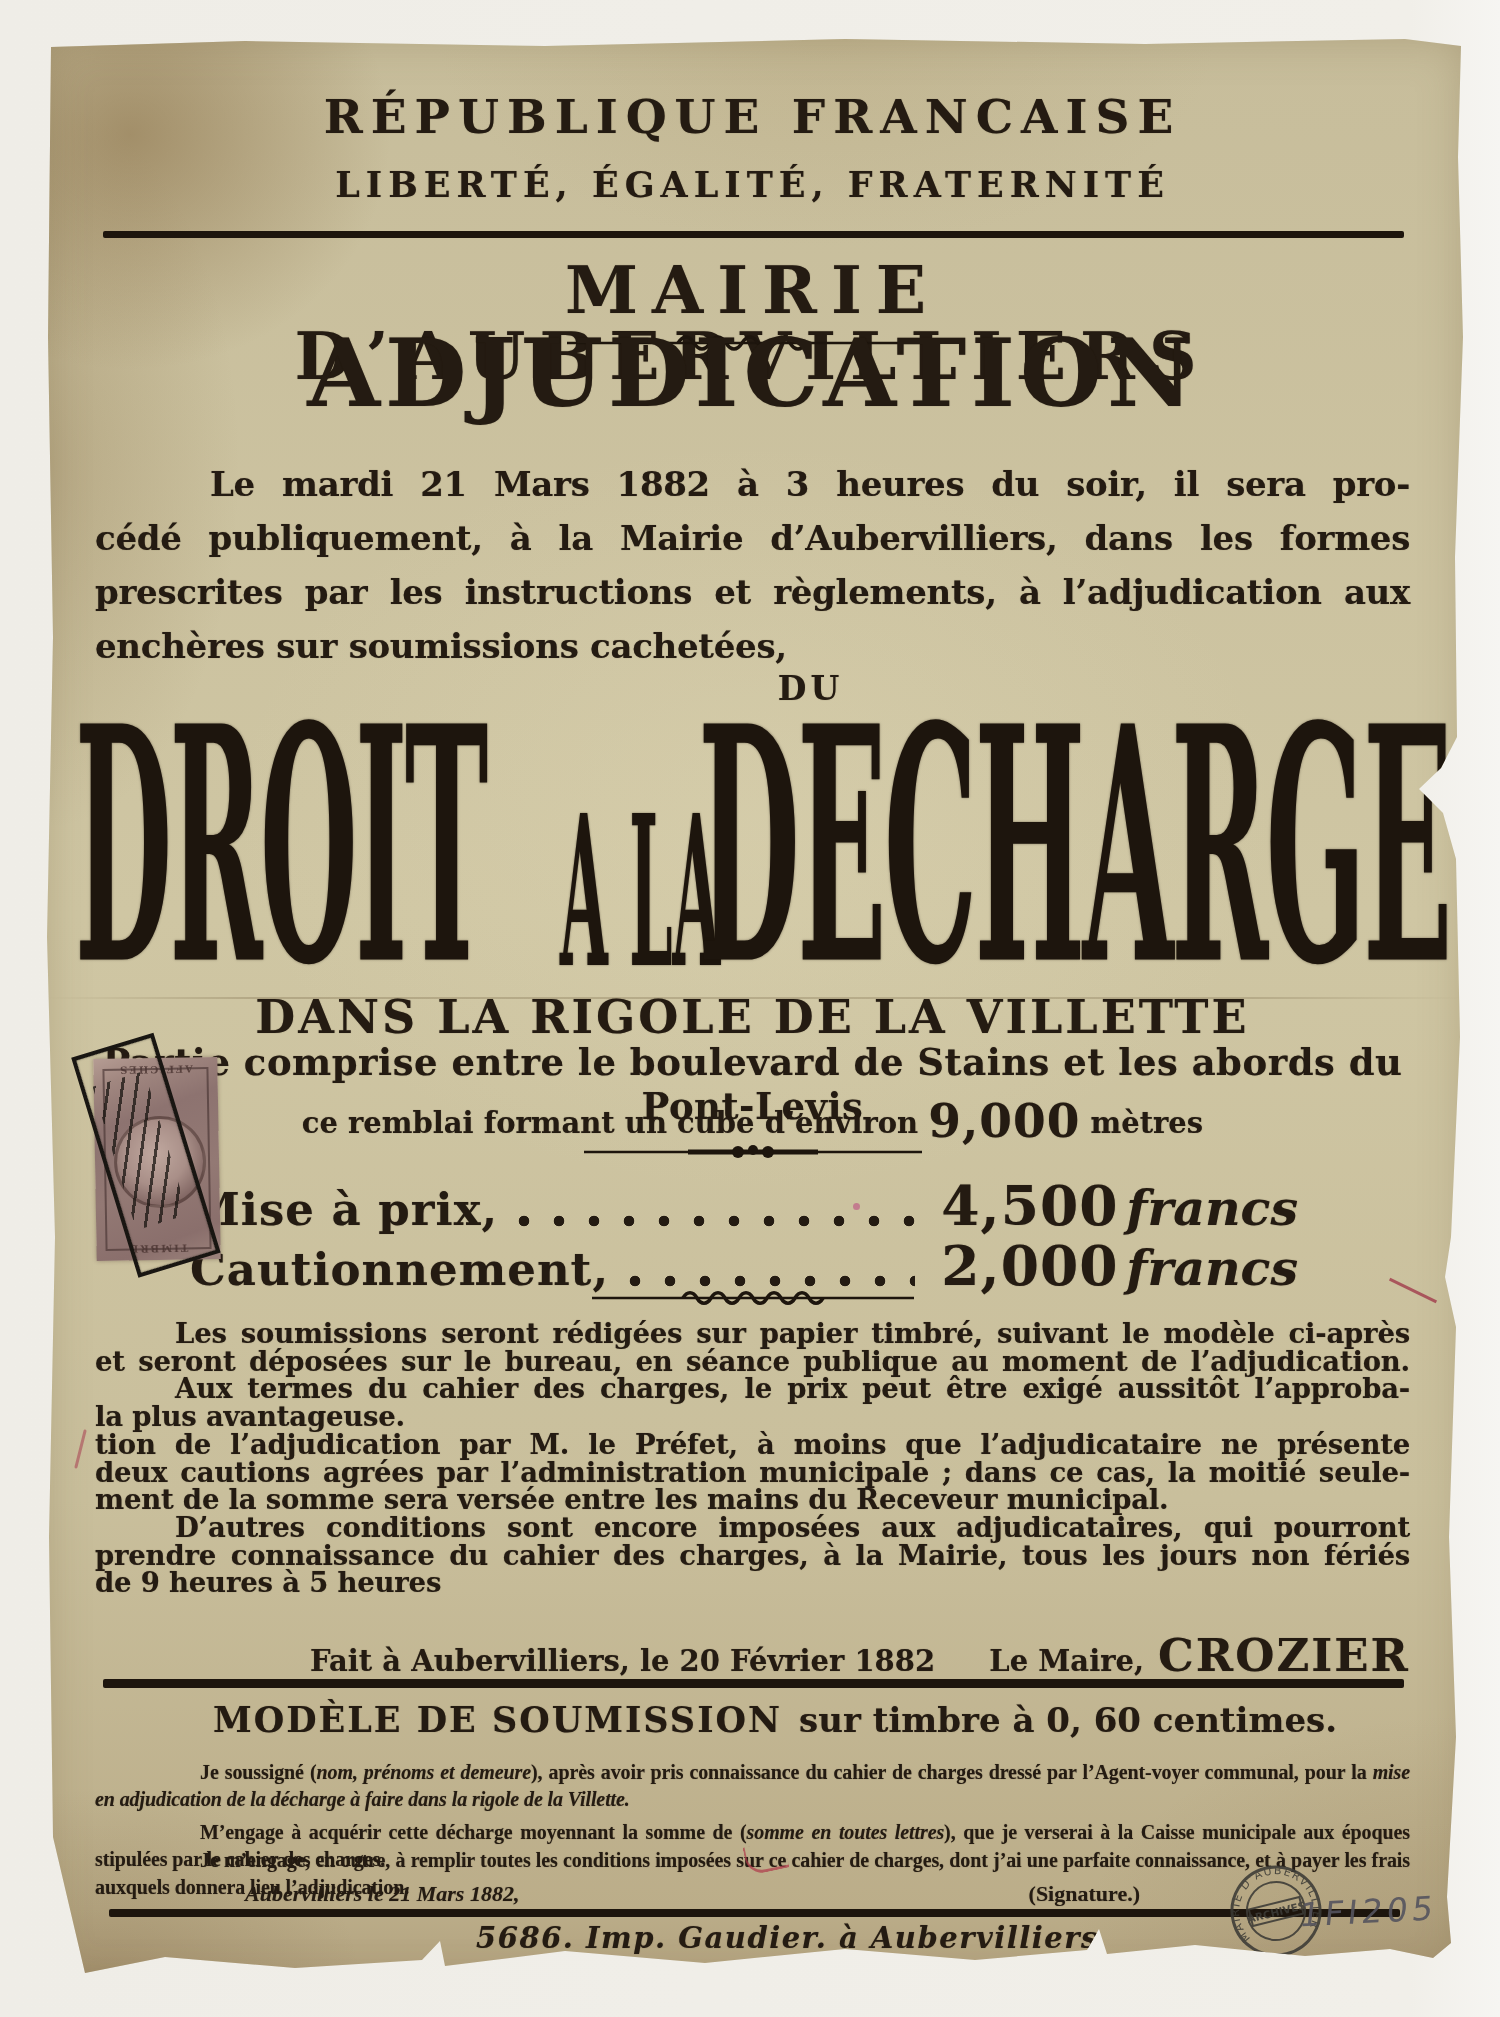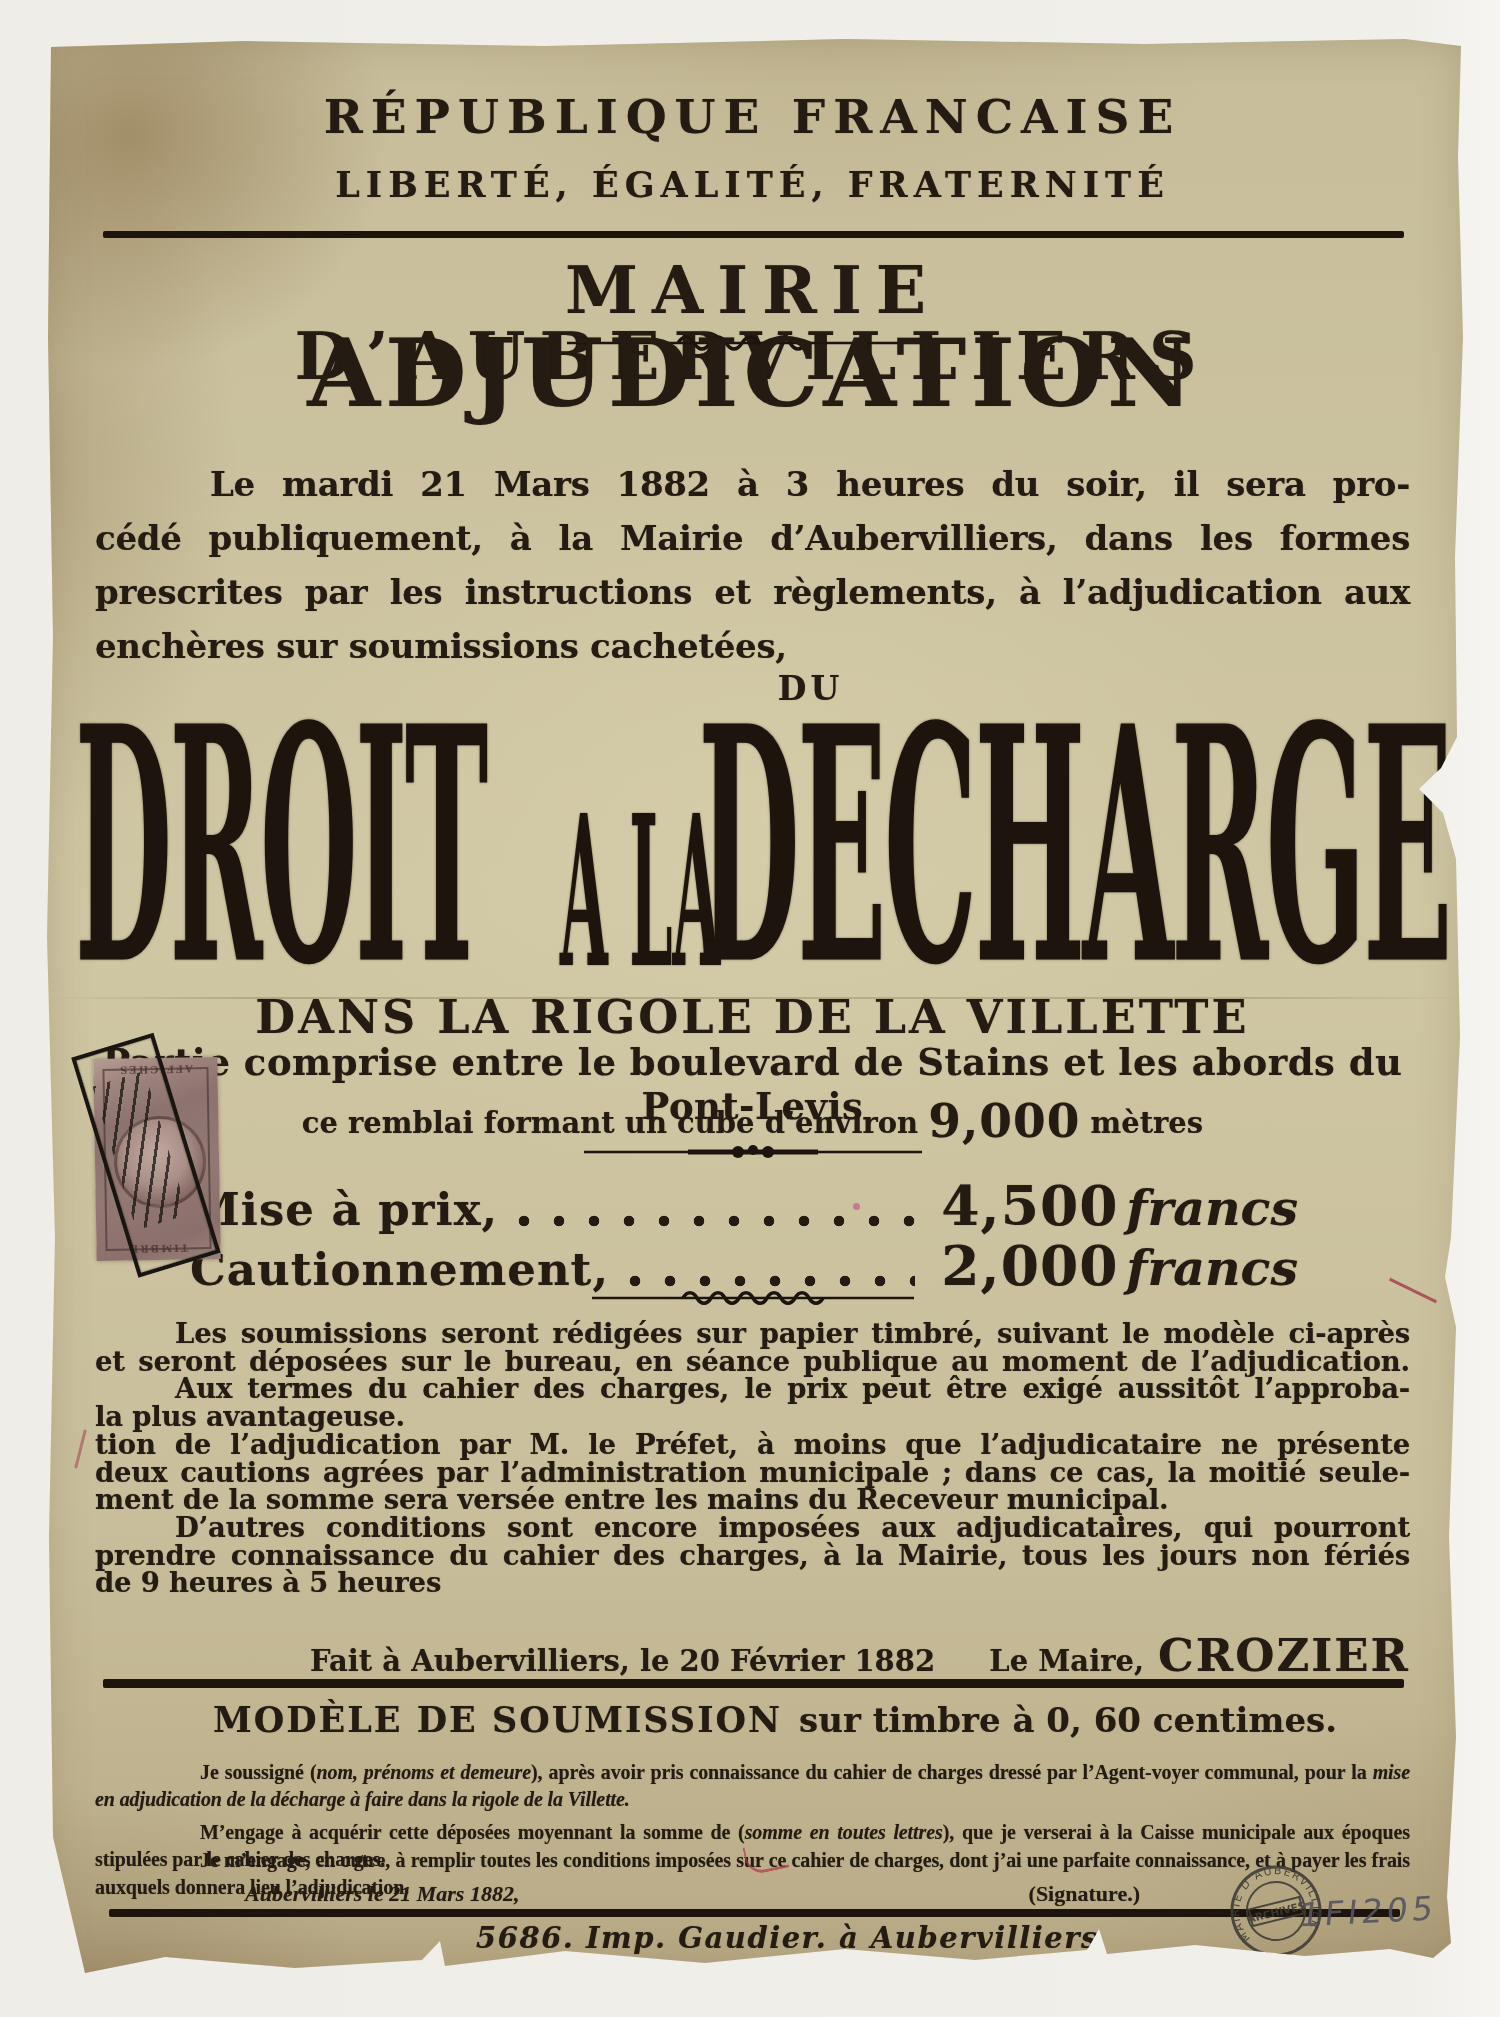--- a/index.html
+++ b/index.html
@@ -232,21 +232,21 @@
 
       <div class="rule" id="rule2"></div>
 
       <div class="blk" id="modeltitle">
         <span class="mt1 ink">MODÈLE DE SOUMISSION</span>
         <span class="mt2 ink">sur timbre à 0, 60 centimes.</span>
       </div>
 
       <div class="smallp ink" id="sp1"><span>Je soussigné (</span><span class="it">nom, prénoms et demeure</span><span>), après avoir pris connaissance du cahier de charges dressé par l’Agent-voyer communal, pour la </span><span class="it">mise en adjudication de la décharge à faire dans la rigole de la Villette.</span></div>
 
-      <div class="smallp ink" id="sp2"><span>M’engage à acquérir cette déposées moyennant la somme de (</span><span class="it">somme en toutes lettres</span><span>), que je verserai à la Caisse municipale aux époques stipulées par le cahier des charges.</span></div>
+      <div class="smallp ink" id="sp2"><span>M’engage à acquérir cette décharge moyennant la somme de (</span><span class="it">somme en toutes lettres</span><span>), que je verserai à la Caisse municipale aux époques stipulées par le cahier des charges.</span></div>
 
       <div class="smallp ink" id="sp3">Je m’engage, en outre, à remplir toutes les conditions imposées sur ce cahier de charges, dont j’ai une parfaite connaissance, et à payer les frais auxquels donnera lieu l’adjudication.</div>
 
       <div class="blk" id="sigrow">
         <span class="sigl ink">Aubervilliers le 21 Mars 1882,</span>
         <span class="sigr ink">(Signature.)</span>
       </div>
 
       <div class="rule" id="rule3"></div>
       <div class="blk ctr ink" id="imprint">5686. Imp. Gaudier. à Aubervilliers</div>

